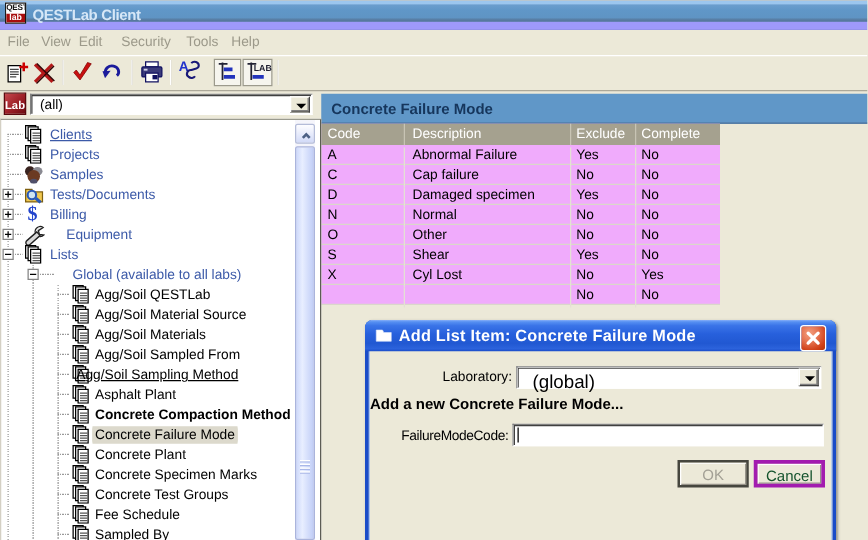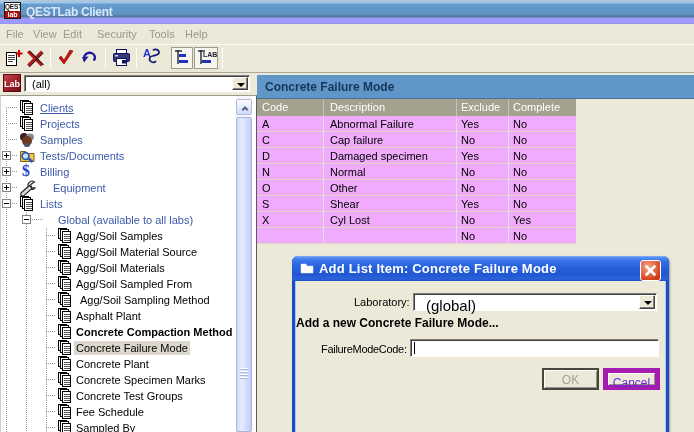--- a/index.html
+++ b/index.html
@@ -63,21 +63,21 @@
  background:radial-gradient(circle at 35% 30%,#f4a080 0,#e4714e 40%,#d04018 75%,#b43408 100%)}
 .dlbl{position:absolute;font-size:11px;color:#000}
 #dcombo{position:absolute;left:118px;top:37px;width:244px;height:18px;background:#fff;border-top:1px solid #808080;border-left:1px solid #808080;border-bottom:1px solid #fff;border-right:1px solid #fff;box-shadow:inset 1px 1px 0 #404040}
 #dcombo .txt{position:absolute;left:12px;top:3px;font-size:15px}
 #dcombo .arrowbtn{position:absolute;right:1px;top:1px;width:16px;height:14px;background:#ECE9D8;border-top:1px solid #fff;border-left:1px solid #fff;border-right:1px solid #404040;border-bottom:1px solid #404040;box-shadow:inset -1px -1px 0 #808080}
 #dbold{position:absolute;left:1px;top:60px;font-size:12px;font-weight:bold;color:#000}
 #dinput{position:absolute;left:115px;top:83px;width:249px;height:18px;background:#fff;border-top:1px solid #808080;border-left:1px solid #808080;border-bottom:1px solid #fff;border-right:1px solid #fff;box-shadow:inset 1px 1px 0 #404040}
 #dinput .caret{position:absolute;left:3px;top:2px;width:1px;height:12px;background:#000}
 .dbtn{position:absolute;top:112px;width:57px;height:22px;background:#ECE9D8;font-size:12px;text-align:center;line-height:20px}
 #okbtn{left:247px;color:#a3a095;border:2px solid #46463e;box-shadow:inset 1px 1px 0 #fff,inset -1px -1px 0 #98948a}
-#cancelbtn{left:308px;color:#6d28d9;border:5px solid #a21caf;box-shadow:inset 1px 1px 0 #fff,inset -1px -1px 0 #98948a}
+#cancelbtn{left:308px;color:#14532d;border:3px solid #a21caf;box-shadow:inset 1px 1px 0 #fff,inset -1px -1px 0 #98948a}
 </style></head>
 <body>
 <div class="abs" id="titlebar"></div>
 <div class="abs" id="appicon">
     <span class="t">QEST</span>
     <span class="b">lab</span>
   </div>
 <div class="abs" id="titletext">QESTLab Client</div>
 <div class="abs" id="menubar">
  <span style="left:6px">File</span>
@@ -379,21 +379,21 @@
           <rect x="3.5" y="1.5" width="8" height="11" fill="#fff" stroke="#000"></rect>
           <rect x="5.5" y="3.5" width="8" height="11" fill="#fff" stroke="#000"></rect>
           <g stroke="#555">
             <line x1="7" y1="6.5" x2="13" y2="6.5"></line>
             <line x1="7" y1="8.5" x2="13" y2="8.5"></line>
             <line x1="7" y1="10.5" x2="13" y2="10.5"></line>
             <line x1="7" y1="12.5" x2="13" y2="12.5"></line>
           </g>
         </svg>
       </span>
-      <span class="lbl " style="left:75px;">Agg/Soil Samples</span>
+      <span class="lbl " style="left:75px;">Agg/Soil QESTLab</span>
     </div>
     <div class="hdot" style="left:45px;top:155px;width:10px"></div>
     <div class="trow" style="top:148px;left:0;width:257px">
       <span style="position:absolute;left:56px;top:0px;width:16px;height:15px">
         <svg width="15" height="15" style="position:absolute;top:0px">
           <rect x="1.5" y="0.5" width="8" height="10" fill="#fff" stroke="#000"></rect>
           <rect x="3.5" y="1.5" width="8" height="11" fill="#fff" stroke="#000"></rect>
           <rect x="5.5" y="3.5" width="8" height="11" fill="#fff" stroke="#000"></rect>
           <g stroke="#555">
             <line x1="7" y1="6.5" x2="13" y2="6.5"></line>
@@ -447,21 +447,21 @@
           <rect x="3.5" y="1.5" width="8" height="11" fill="#fff" stroke="#000"></rect>
           <rect x="5.5" y="3.5" width="8" height="11" fill="#fff" stroke="#000"></rect>
           <g stroke="#555">
             <line x1="7" y1="6.5" x2="13" y2="6.5"></line>
             <line x1="7" y1="8.5" x2="13" y2="8.5"></line>
             <line x1="7" y1="10.5" x2="13" y2="10.5"></line>
             <line x1="7" y1="12.5" x2="13" y2="12.5"></line>
           </g>
         </svg>
       </span>
-      <span class="lbl " style="left:79px;">Agg/Soil Sampling Method</span>
+      <span class="lbl " style="left:60px;text-decoration:underline;">Agg/Soil Sampling Method</span>
     </div>
     <div class="hdot" style="left:45px;top:219px;width:10px"></div>
     <div class="trow" style="top:212px;left:0;width:257px">
       <span style="position:absolute;left:56px;top:0px;width:16px;height:15px">
         <svg width="15" height="15" style="position:absolute;top:0px">
           <rect x="1.5" y="0.5" width="8" height="10" fill="#fff" stroke="#000"></rect>
           <rect x="3.5" y="1.5" width="8" height="11" fill="#fff" stroke="#000"></rect>
           <rect x="5.5" y="3.5" width="8" height="11" fill="#fff" stroke="#000"></rect>
           <g stroke="#555">
             <line x1="7" y1="6.5" x2="13" y2="6.5"></line>

